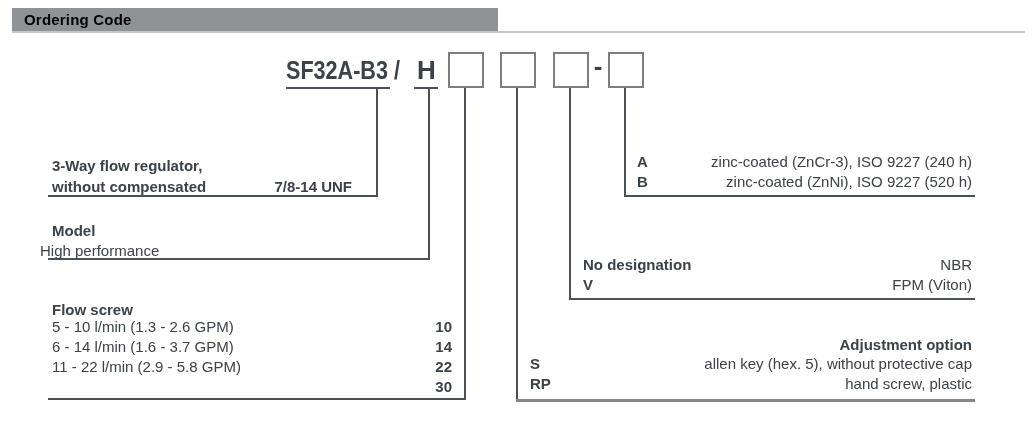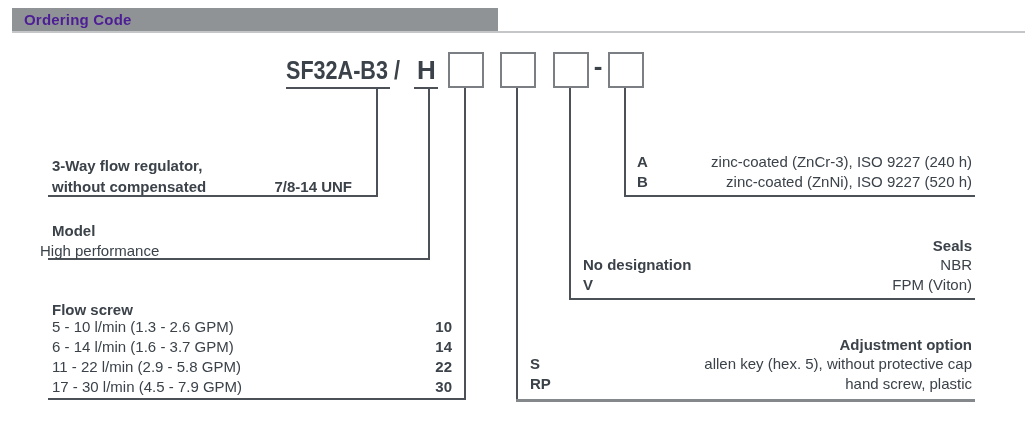--- a/index.html
+++ b/index.html
@@ -19,21 +19,21 @@
   .txt{font-size:15px;line-height:19px;white-space:nowrap;}
   .b{font-weight:bold;}
   .ra{text-align:right;}
   .hline{position:absolute;height:2px;background:var(--line);}
   .vline{position:absolute;width:2px;background:var(--line);}
   #header-bar{
     left:12px;top:8px;width:486px;height:23px;background:var(--header-bar);
     display:flex;align-items:center;
   }
   #header-bar .title{
-    color:#4c1d95;font-size:15px;font-weight:bold;padding-left:12px;letter-spacing:.2px;
+    color:#000000;font-size:15px;font-weight:bold;padding-left:12px;letter-spacing:.2px;
   }
   #header-rule{left:12px;top:31px;width:1013px;height:2px;background:var(--header-rule);}
   .code-txt{font-size:26px;font-weight:bold;line-height:30px;white-space:nowrap;color:var(--text);}
   #code-prefix{left:286px;top:55px;transform:scaleX(.83);transform-origin:0 50%;}
   #code-model{left:417px;top:55px;}
   #code-separator{left:590px;top:51px;width:16px;text-align:center;}
   .order-box{
     position:absolute;top:52px;width:32px;height:32px;background:#ffffff;
     border:2px solid var(--box-border);
   }
@@ -80,29 +80,27 @@
   <div class="abs txt b" style="left:52px;top:221px;">Model</div>
   <div class="abs txt" style="left:40px;top:241px;">High performance</div>
 
   <div class="abs txt b" style="left:52px;top:300px;">Flow screw</div>
   <div class="abs txt" style="left:52px;top:317px;">5 - 10 l/min (1.3 - 2.6 GPM)</div>
   <div class="abs txt b ra" style="left:372px;top:317px;width:80px;">10</div>
   <div class="abs txt" style="left:52px;top:337px;">6 - 14 l/min (1.6 - 3.7 GPM)</div>
   <div class="abs txt b ra" style="left:372px;top:337px;width:80px;">14</div>
   <div class="abs txt" style="left:52px;top:357px;">11 - 22 l/min (2.9 - 5.8 GPM)</div>
   <div class="abs txt b ra" style="left:372px;top:357px;width:80px;">22</div>
-  <div class="abs txt" style="left:52px;top:377px;">17 - 30 l/min (4.5 - 7.9 GPM)</div>
   <div class="abs txt b ra" style="left:372px;top:377px;width:80px;">30</div>
 
   <div class="abs txt b" style="left:637px;top:152px;">A</div>
   <div class="abs txt ra" style="left:660px;top:152px;width:312px;">zinc-coated (ZnCr-3), ISO 9227 (240 h)</div>
   <div class="abs txt b" style="left:637px;top:172px;">B</div>
   <div class="abs txt ra" style="left:660px;top:172px;width:312px;">zinc-coated (ZnNi), ISO 9227 (520 h)</div>
 
-  <div class="abs txt b ra" style="left:675px;top:236px;width:297px;">Seals</div>
   <div class="abs txt b" style="left:583px;top:255px;">No designation</div>
   <div class="abs txt ra" style="left:750px;top:255px;width:222px;">NBR</div>
   <div class="abs txt b" style="left:583px;top:275px;">V</div>
   <div class="abs txt ra" style="left:750px;top:275px;width:222px;">FPM (Viton)</div>
 
   <div class="abs txt b ra" style="left:675px;top:335px;width:297px;">Adjustment option</div>
   <div class="abs txt b" style="left:530px;top:354px;">S</div>
   <div class="abs txt ra" style="left:600px;top:354px;width:372px;">allen key (hex. 5), without protective cap</div>
   <div class="abs txt b" style="left:530px;top:374px;">RP</div>
   <div class="abs txt ra" style="left:600px;top:374px;width:372px;">hand screw, plastic</div>

